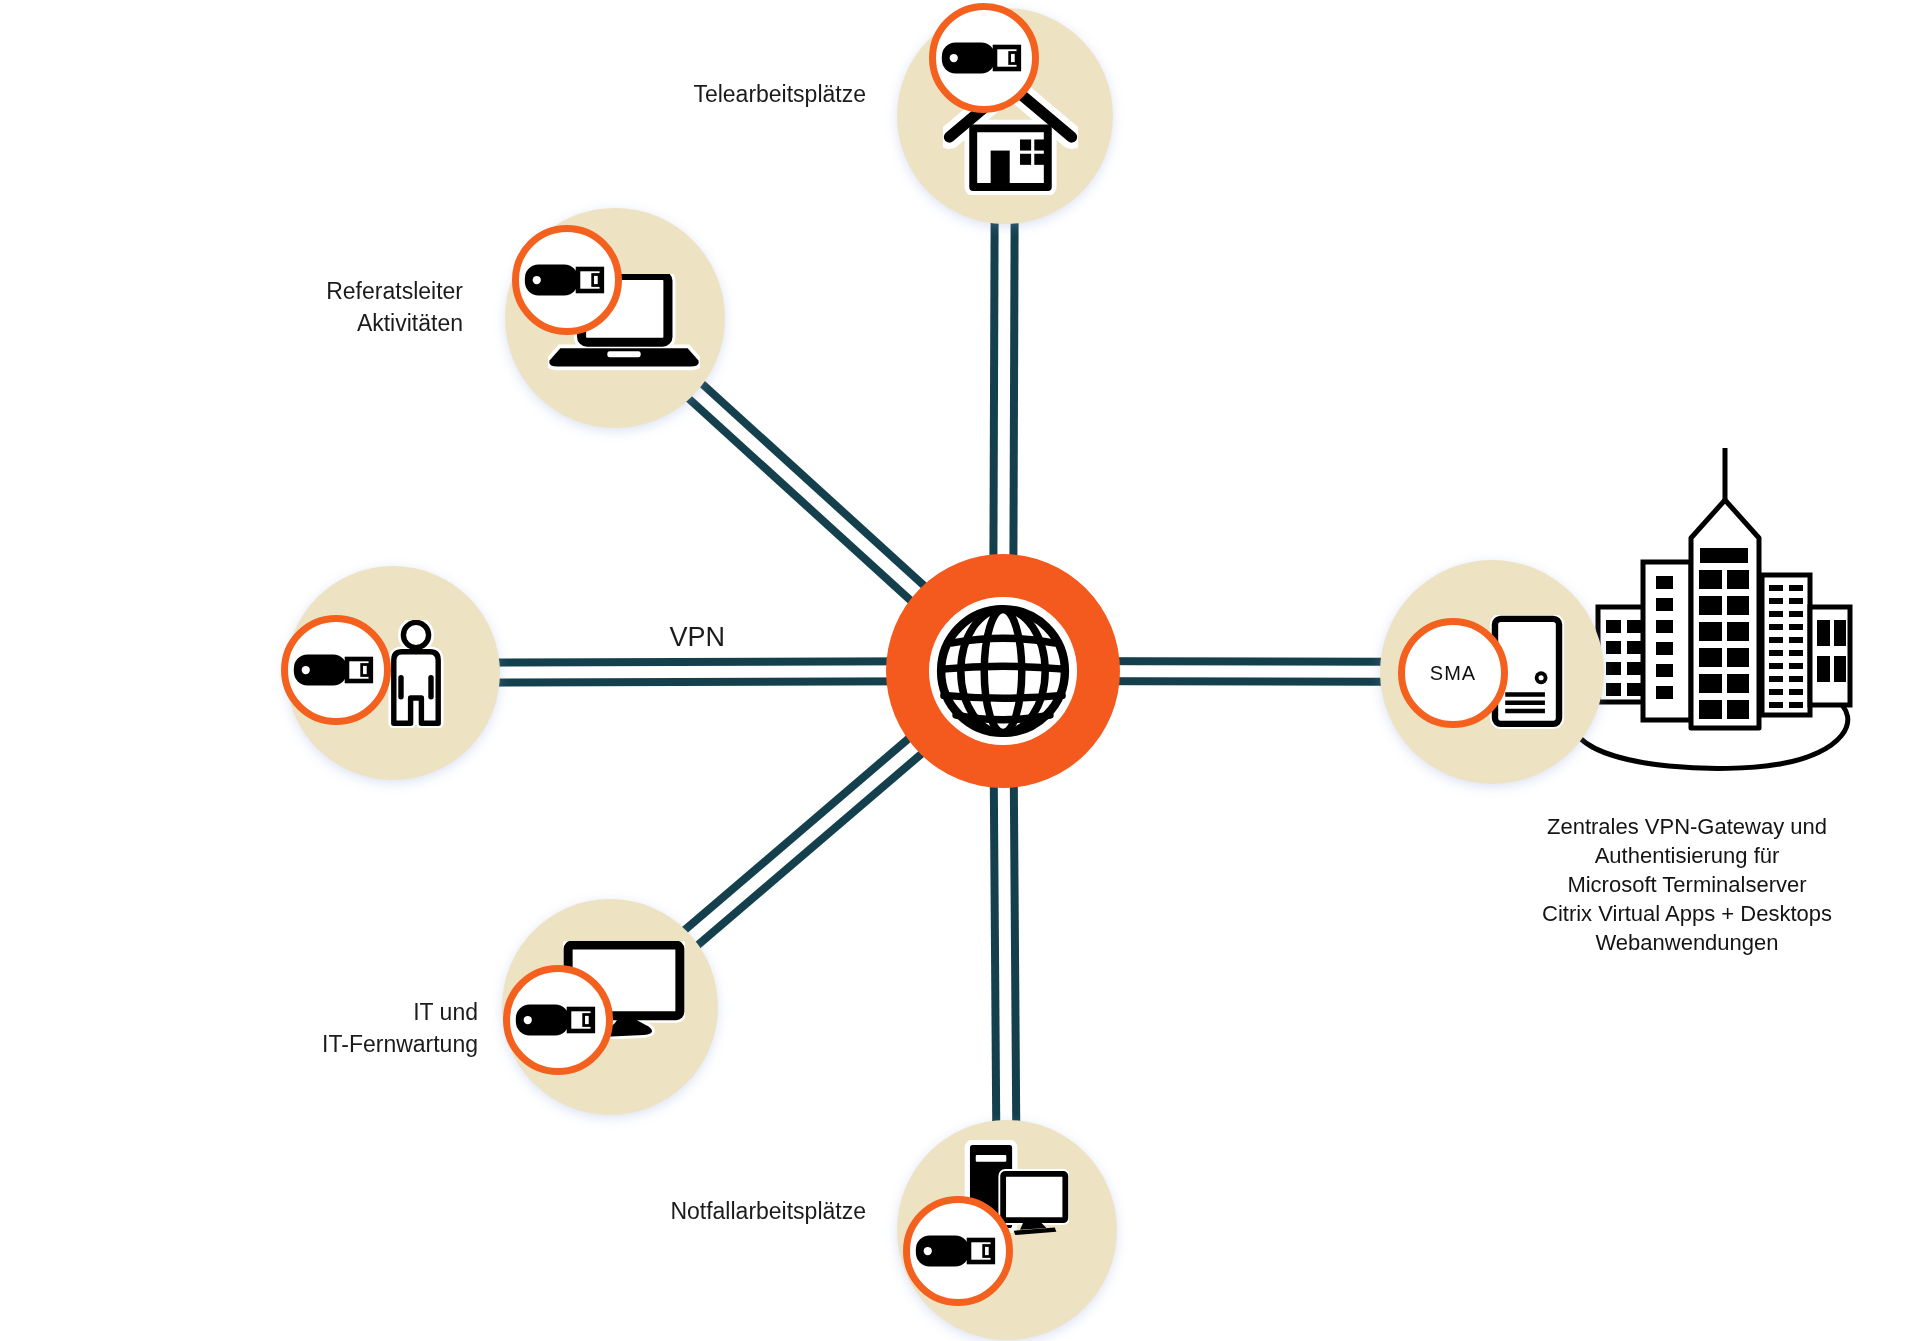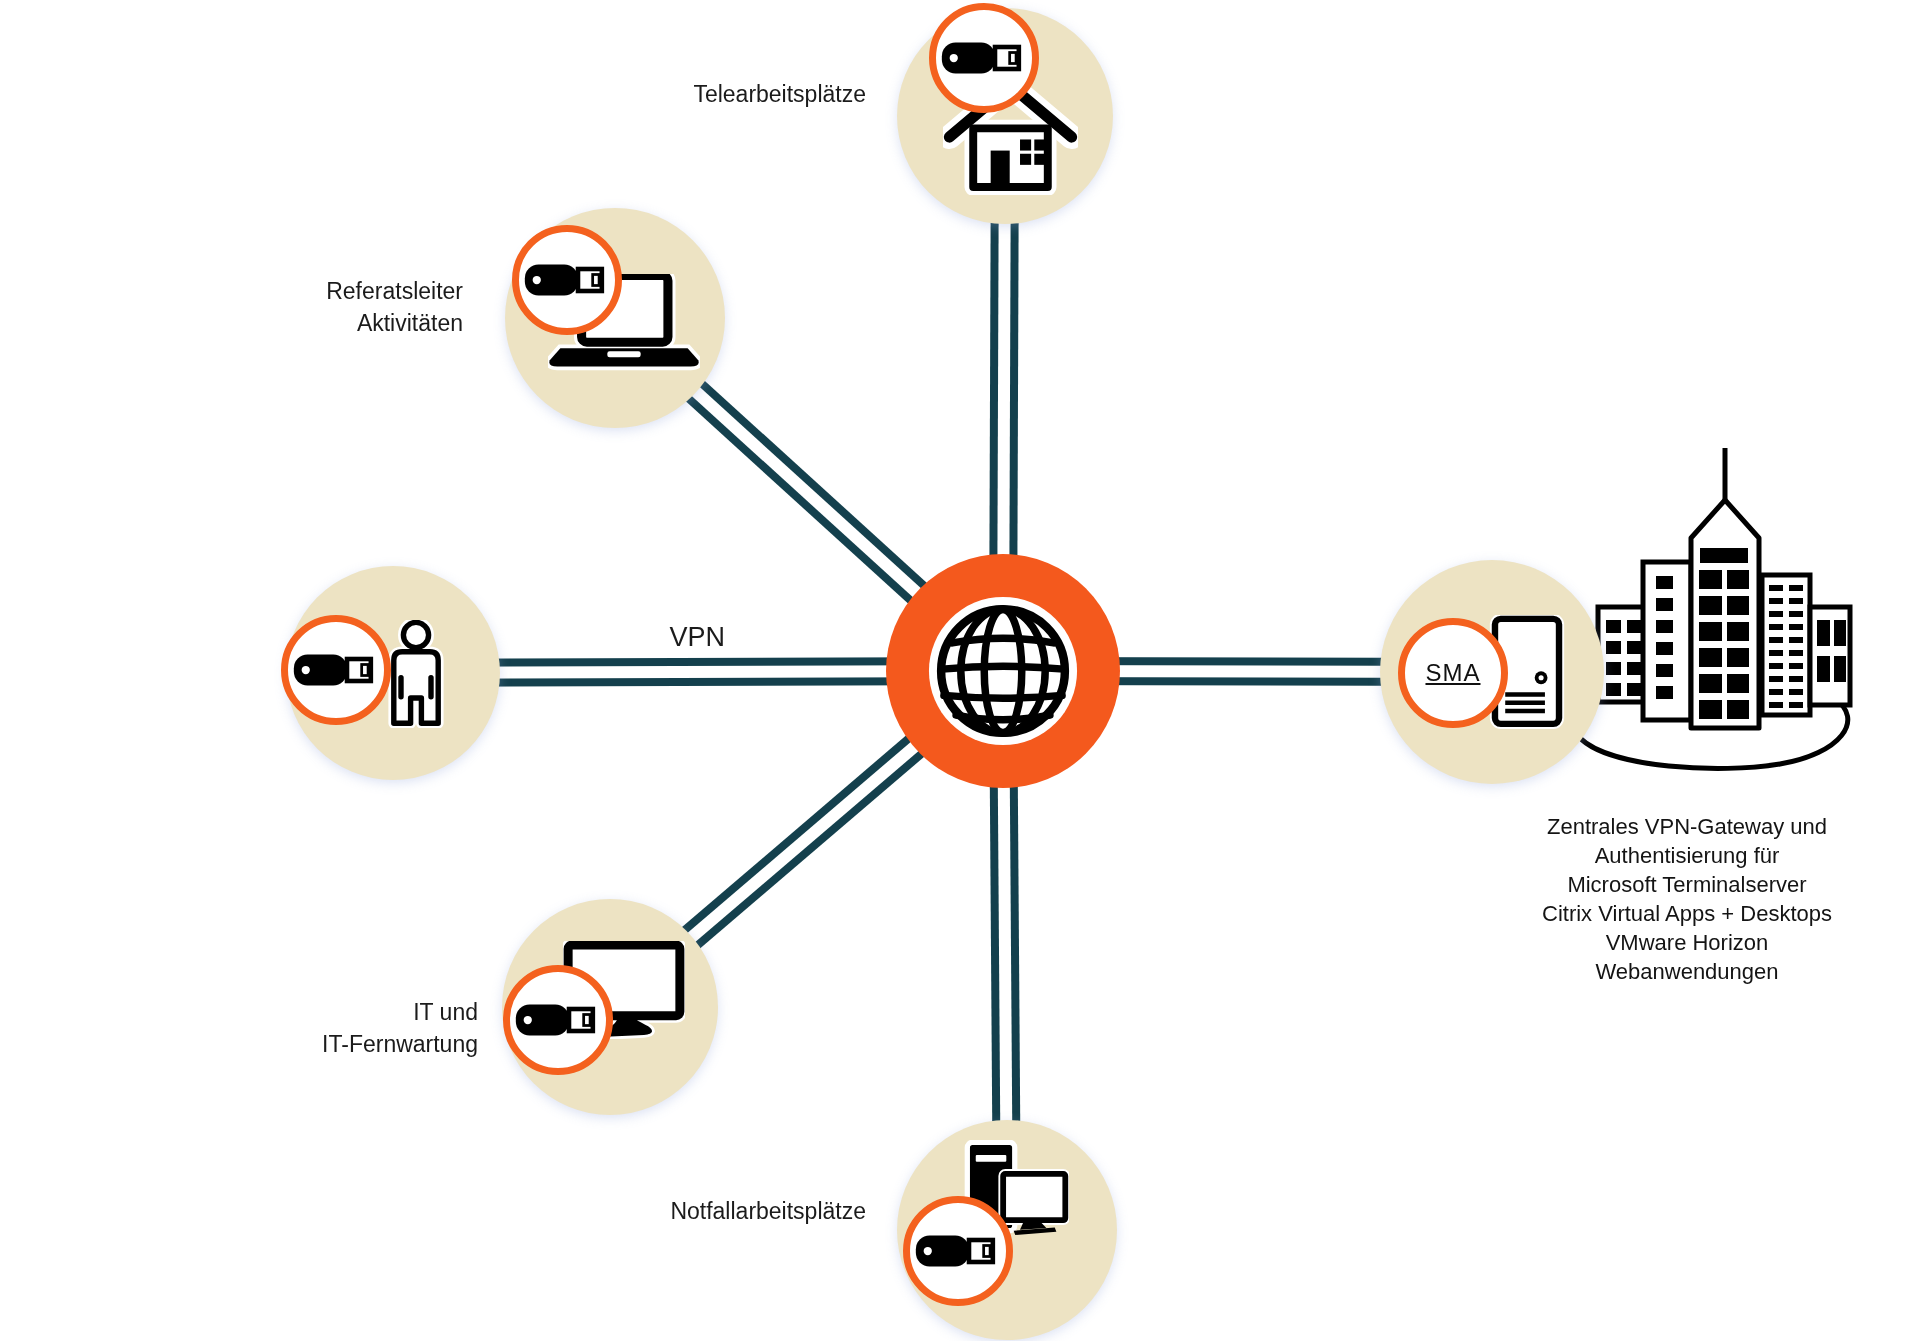--- a/index.html
+++ b/index.html
@@ -29,21 +29,21 @@
   .node-it{left:502px;top:899px;width:216px;height:216px;}
   .node-emergency{left:897px;top:1120px;width:220px;height:220px;}
   .node-gateway{left:1380px;top:560px;width:224px;height:224px;}
   
   .token{
     width:110px;height:110px;box-sizing:border-box;
     background:#fff;border:7px solid #F4611E;border-radius:50%;
     display:flex;align-items:center;justify-content:center;
     z-index:3;
   }
-  .sma-text{font-size:24px;color:#111;letter-spacing:1px;text-decoration:underline;}
+  .sma-text{font-size:20px;color:#111;letter-spacing:1px;}
   
   .label{
     text-align:right;font-size:23px;line-height:32px;color:#1b1b1b;
   }
   .label-telework{left:566px;top:80px;width:300px;line-height:28px;}
   .label-international{left:163px;top:275px;width:300px;}
   .label-leaders{left:0px;top:640px;width:247px;line-height:31px;}
   .label-it{left:178px;top:996px;width:300px;}
   .label-emergency{left:566px;top:1197px;width:300px;line-height:28px;}
   .label-vpn{left:625px;top:622px;width:100px;text-align:right;font-size:27px;}
@@ -297,17 +297,16 @@
     <div>Notfallarbeitsplätze</div>
   </div>
 
   <div class="abs label-vpn">VPN</div>
 
   <div class="abs gateway-desc">
     <div>Zentrales VPN-Gateway und</div>
     <div>Authentisierung für</div>
     <div>Microsoft Terminalserver</div>
     <div>Citrix Virtual Apps + Desktops</div>
-    <div>VMware Horizon</div>
     <div>Webanwendungen</div>
   </div>
 
 </div>
 
 </body></html>

